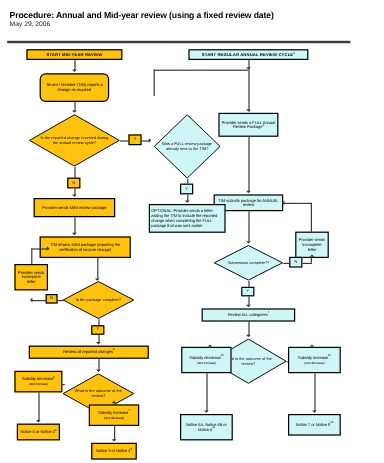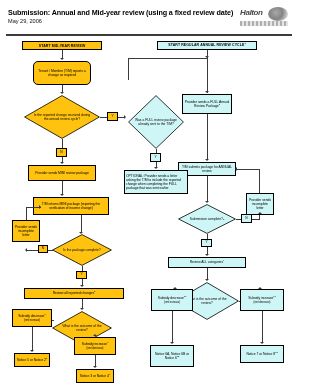--- a/index.html
+++ b/index.html
@@ -105,27 +105,22 @@
     border-right:2.6px solid #3a3a3a;border-left:0;
   }
   sup{font-size:2.3px;vertical-align:super;line-height:0;}
 </style>
 </head>
 <body>
 
 <div class="page">
 
   <div class="header">
-    <div class="title">Submission: Annual and Mid-year review (using a fixed review date)</div>
+    <div class="title">Procedure: Annual and Mid-year review (using a fixed review date)</div>
     <div class="subtitle">May 29, 2006</div>
-    <div class="logo">
-      <div class="logo-swoosh"></div>
-      <div class="logo-word">Halton</div>
-      <div class="logo-rule"></div>
-    </div>
   </div>
   <div class="hrule"></div>
 
   <div class="canvas">
 
     <div class="node amber banner" style="left:22px;top:4px;width:80px;height:9px;">
       <span class="t">START MID-YEAR REVIEW</span>
     </div>
 
     <div class="ln vl" style="left:61.6px;top:13px;height:9px;"></div>

